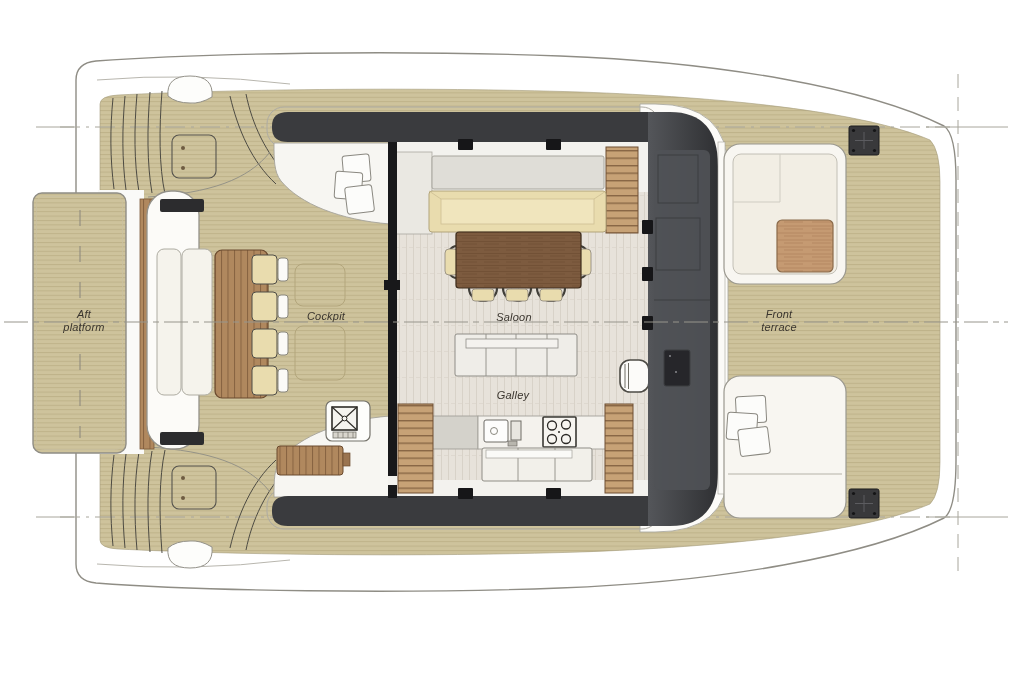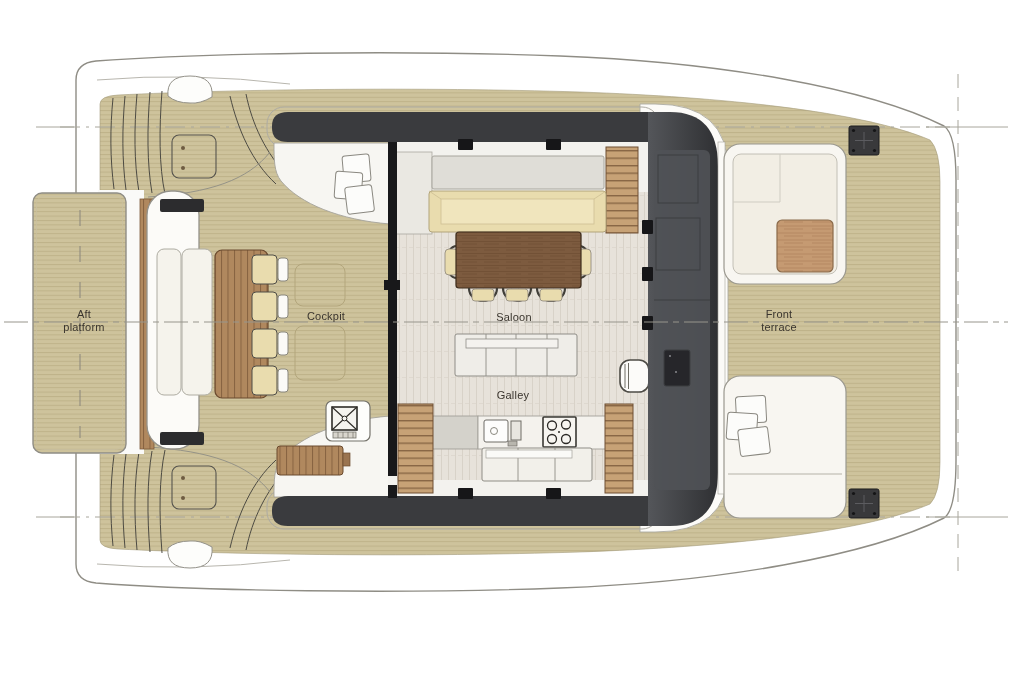--- a/index.html
+++ b/index.html
@@ -1,18 +1,18 @@
 <!DOCTYPE html>
 <html style="--page-bg: #ffffff; --hull-stroke: #8f8d85; --construction-line: #a8a69c; --teak: #cec39c; --teak-line: #b1a47a; --wood-mid: #b0885e; --wood-mid-line: #7d5a3a; --wood-step: #c7a276; --wood-step-line: #7d5c3c; --wood-table-front: #c59a72; --walnut: #7d5b3f; --floor: #e7e2da; --floor-line: #d8d2c8; --charcoal-dark: #2f3033; --charcoal-light: #54565a; --cream: #e9dcae; --panel-white: #f4f2ec; --label-text: #3a352e;"><head>
 <meta charset="utf-8">
 <style>
   html,body{margin:0;padding:0;background:#fff;}
   .stage{
     width:1008px;height:683px;position:relative;background:var(--page-bg,#fff);
-    font-family:"Liberation Sans",sans-serif;overflow:hidden;
+    font-family:"Liberation Sans",sans-serif;overflow:hidden;font-style:italic;
   }
   svg{display:block;}
   text{
     font-family:"Liberation Sans",sans-serif;
     fill:var(--label-text,#3a352e);
     font-size:11px;letter-spacing:.2px;
   }
 </style>
 </head>
 <body>

